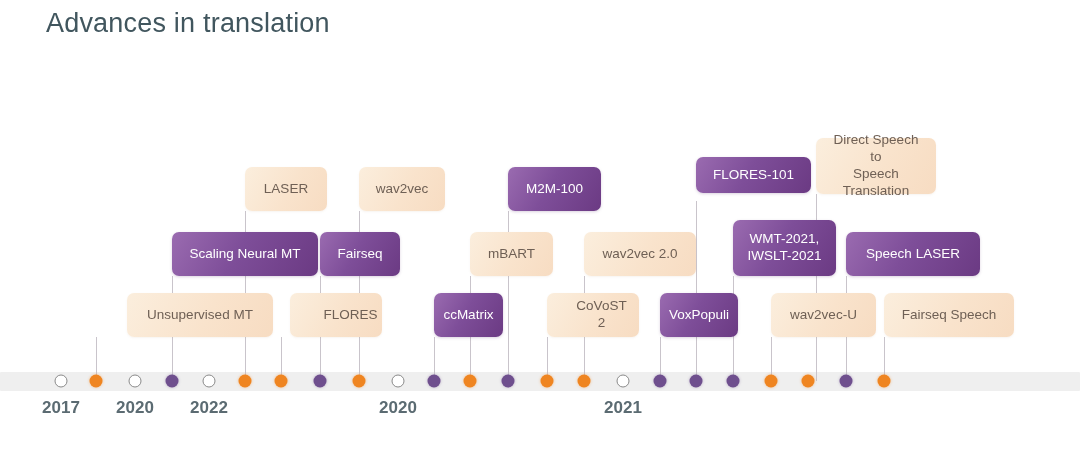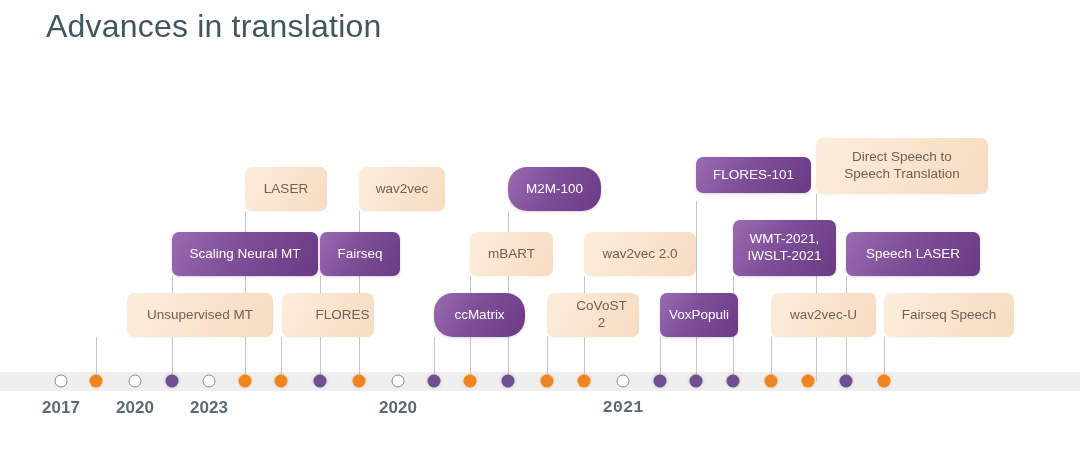--- a/index.html
+++ b/index.html
@@ -19,21 +19,21 @@
     position: absolute;
     left: 0; top: 0;
     width: 1080px; height: 472px;
   }
 
   
   #page-title {
     position: absolute;
     left: 46px;
     top: 8px;
-    font-size: 32px;
+    font-size: 27px;
     font-weight: 400;
     letter-spacing: 0.2px;
     color: #41565e;
     white-space: nowrap;
   }
 
   
   #axis-bar {
     position: absolute;
     left: 0;
@@ -132,33 +132,33 @@
       <div class="stem" style="left: 696px; top: 201px; height: 180px;"></div>
       <div class="stem" style="left: 816px; top: 194px; height: 187px;"></div>
       <div class="stem" style="left: 771px; top: 337px; height: 44px;"></div>
       <div class="stem" style="left: 846px; top: 276px; height: 105px;"></div>
       <div class="stem" style="left: 884px; top: 337px; height: 44px;"></div>
     </div>
   <div id="cards-layer">
       <div class="card cream" style="left: 100px; top: 293px; width: 146px; height: 44px; margin-left: 27px;">Unsupervised MT</div>
       <div class="card purple" style="left: 172px; top: 232px; width: 146px; height: 44px;">Scaling Neural MT</div>
       <div class="card cream" style="left: 245px; top: 167px; width: 82px; height: 44px;">LASER</div>
-      <div class="card cream" style="left: 282px; top: 293px; width: 92px; height: 44px; padding-left: 40px;">FLORES</div>
+      <div class="card cream" style="left: 290px; top: 293px; width: 92px; height: 44px; padding-left: 40px;">FLORES</div>
       <div class="card purple" style="left: 320px; top: 232px; width: 80px; height: 44px;">Fairseq</div>
       <div class="card cream" style="left: 359px; top: 167px; width: 86px; height: 44px;">wav2vec</div>
-      <div class="card purple" style="left: 434px; top: 293px; width: 91px; height: 44px; border-radius: 19px;">ccMatrix</div>
+      <div class="card purple" style="left: 434px; top: 293px; width: 69px; height: 44px;">ccMatrix</div>
       <div class="card cream" style="left: 470px; top: 232px; width: 83px; height: 44px;">mBART</div>
-      <div class="card purple" style="left: 508px; top: 167px; width: 93px; height: 44px; border-radius: 19px;">M2M-100</div>
+      <div class="card purple" style="left: 508px; top: 167px; width: 93px; height: 44px;">M2M-100</div>
       <div class="card cream" style="left: 547px; top: 293px; width: 92px; height: 44px; padding-left: 28px;">CoVoST 2</div>
       <div class="card cream" style="left: 584px; top: 232px; width: 112px; height: 44px;">wav2vec 2.0</div>
       <div class="card purple" style="left: 660px; top: 293px; width: 78px; height: 44px;">VoxPopuli</div>
       <div class="card purple" style="left: 733px; top: 220px; width: 103px; height: 56px;">WMT-2021,
 IWSLT-2021</div>
       <div class="card purple" style="left: 696px; top: 157px; width: 115px; height: 36px;">FLORES-101</div>
-      <div class="card cream" style="left: 816px; top: 138px; width: 172px; height: 56px;">Direct Speech to
+      <div class="card cream" style="left: 816px; top: 138px; width: 120px; height: 56px;">Direct Speech to
 Speech Translation</div>
       <div class="card cream" style="left: 771px; top: 293px; width: 105px; height: 44px;">wav2vec-U</div>
       <div class="card purple" style="left: 846px; top: 232px; width: 134px; height: 44px;">Speech LASER</div>
       <div class="card cream" style="left: 884px; top: 293px; width: 130px; height: 44px;">Fairseq Speech</div>
     </div>
   <div id="dots-layer">
       <div class="dot hollow" style="left: 61px;"></div>
       <div class="dot orange" style="left: 96px;"></div>
       <div class="dot hollow" style="left: 135px;"></div>
       <div class="dot purple" style="left: 172px;"></div>
@@ -178,18 +178,18 @@
       <div class="dot purple" style="left: 696px;"></div>
       <div class="dot purple" style="left: 733px;"></div>
       <div class="dot orange" style="left: 771px;"></div>
       <div class="dot orange" style="left: 808px;"></div>
       <div class="dot purple" style="left: 846px;"></div>
       <div class="dot orange" style="left: 884px;"></div>
     </div>
   <div id="years-layer">
       <div class="axis-year-label" style="left: 61px;">2017</div>
       <div class="axis-year-label" style="left: 135px;">2020</div>
-      <div class="axis-year-label" style="left: 209px;">2023</div>
+      <div class="axis-year-label" style="left: 209px;">2022</div>
       <div class="axis-year-label" style="left: 398px;">2020</div>
-      <div class="axis-year-label" style="left: 623px; font-family: Liberation Mono, monospace;">2021</div>
+      <div class="axis-year-label" style="left: 623px;">2021</div>
     </div>
 
 </div>
 
 </body></html>

